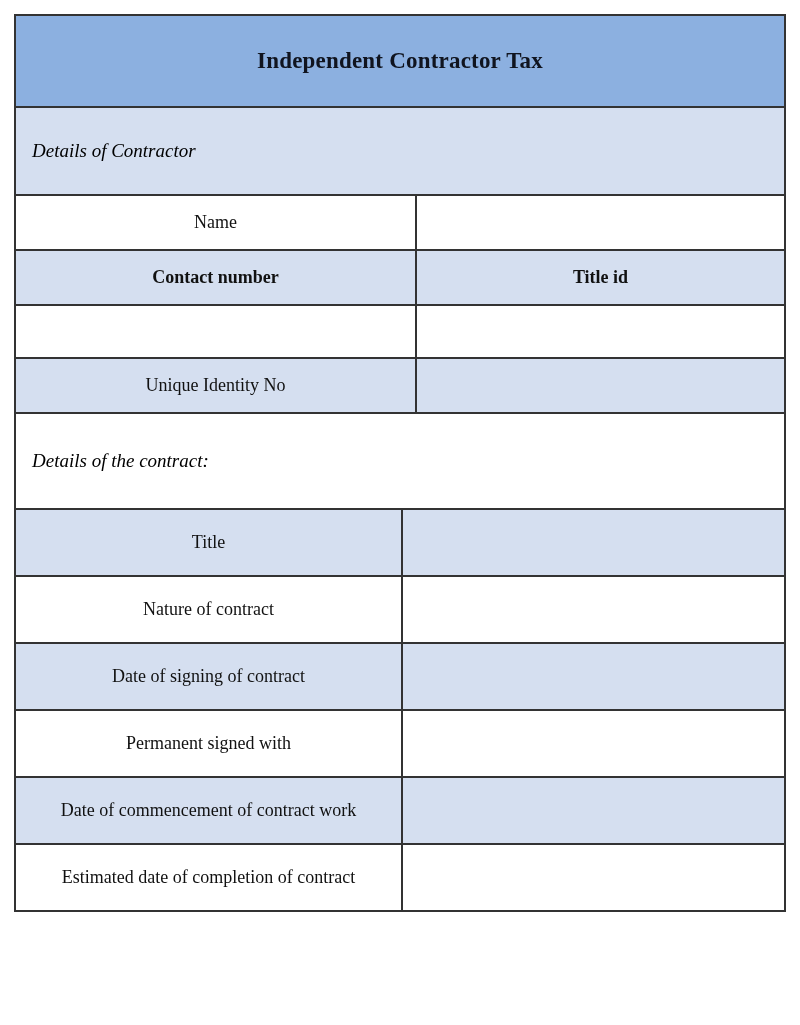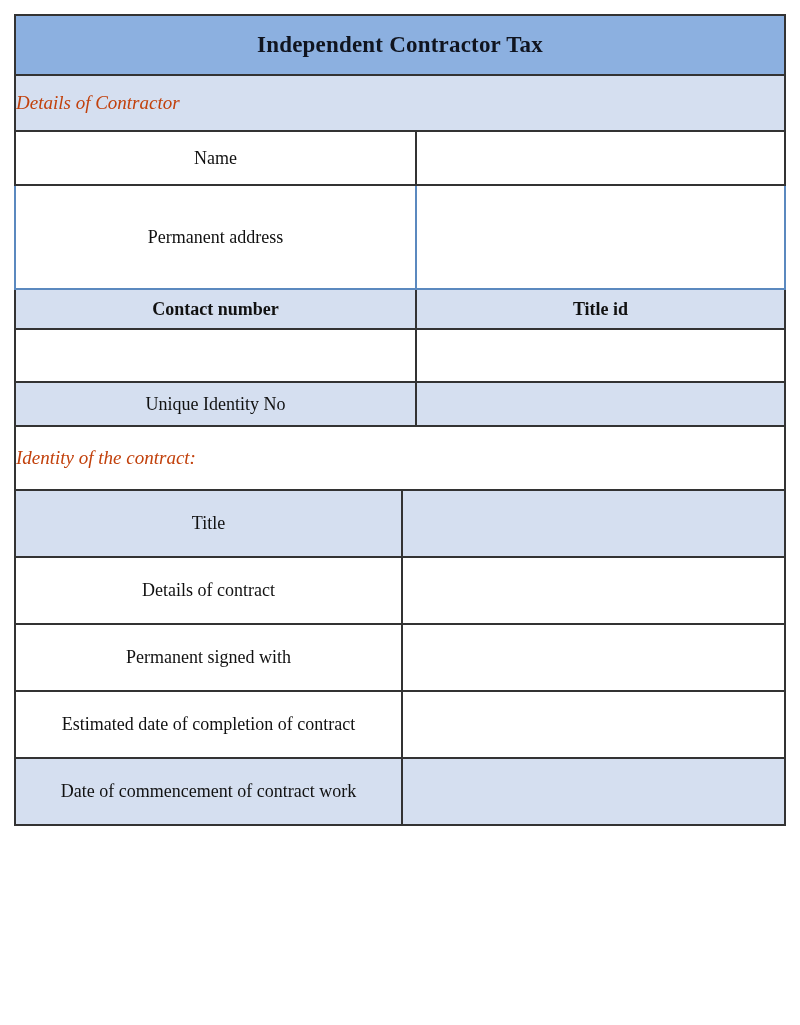--- a/index.html
+++ b/index.html
@@ -26,21 +26,21 @@
 
   .form {
     width: 772px;
     border: 2px solid #333333;
     border-collapse: collapse;
     table-layout: fixed;
     background: #ffffff;
   }
   .form td {
     border: 2px solid #333333;
-    padding: 0;
+    padding: 16px;
     vertical-align: middle;
     background: #ffffff;
   }
 
   
   .fill-blue   { background: #d5dff0 !important; }
   .fill-white  { background: #ffffff !important; }
   .fill-header { background: #8cb0e0 !important; }
 
   
@@ -58,21 +58,21 @@
 
   
   .section-cell {
     height: 54px;
     padding-left: 14px;
     text-align: left;
   }
   .section-text {
     font-size: 19px;
     font-style: italic;
-    color: #c2410c;
+    color: #000000;
   }
   .section-cell-contract {
     height: 62px;
     padding-left: 26px;
   }
 
   
   .label-cell {
     text-align: center;
   }
@@ -132,28 +132,20 @@
     <tr class="h-name">
       <td class="label-cell fill-white" colspan="3">
         <span class="label-text">Name</span>
       </td>
       <td class="value-cell fill-white" colspan="2">
         <span class="label-text"></span>
       </td>
     </tr>
 
 
-    <tr class="h-addr">
-      <td class="addr-cell addr-label fill-white" colspan="3">
-        <span class="label-text">Permanent address</span>
-      </td>
-      <td class="addr-cell fill-white" colspan="2">
-        <span class="label-text"></span>
-      </td>
-    </tr>
 
     <tr class="h-contact">
       <td class="label-cell fill-blue" colspan="3">
         <span class="label-text">Contact number</span>
       </td>
       <td class="label-cell fill-blue" colspan="2">
         <span class="label-text">Title id</span>
       </td>
     </tr>
 
@@ -170,66 +162,74 @@
       <td class="label-cell fill-blue" colspan="3">
         <span class="label-text">Unique Identity No</span>
       </td>
       <td class="value-cell fill-blue" colspan="2">
         <span class="label-text"></span>
       </td>
     </tr>
 
     <tr>
       <td class="section-cell section-cell-contract fill-white" colspan="5">
-        <span class="section-text">Identity of the contract:</span>
+        <span class="section-text">Details of the contract:</span>
       </td>
     </tr>
 
     <tr class="h-crow">
       <td class="label-cell fill-blue" colspan="2">
         <span class="label-text">Title</span>
       </td>
       <td class="value-cell fill-blue" colspan="3">
         <span class="label-text"></span>
       </td>
     </tr>
 
     <tr class="h-crow">
       <td class="label-cell fill-white" colspan="2">
-        <span class="label-text">Details of contract</span>
-      </td>
-      <td class="value-cell fill-white" colspan="3">
-        <span class="label-text"></span>
-      </td>
-    </tr>
-
+        <span class="label-text">Nature of contract</span>
+      </td>
+      <td class="value-cell fill-white" colspan="3">
+        <span class="label-text"></span>
+      </td>
+    </tr>
+
+    <tr class="h-crow">
+      <td class="label-cell fill-blue" colspan="2">
+        <span class="label-text">Date of signing of contract</span>
+      </td>
+      <td class="value-cell fill-blue" colspan="3">
+        <span class="label-text"></span>
+      </td>
+    </tr>
 
     <tr class="h-crow">
       <td class="label-cell fill-white" colspan="2">
         <span class="label-text">Permanent signed with</span>
       </td>
       <td class="value-cell fill-white" colspan="3">
         <span class="label-text"></span>
       </td>
     </tr>
 
     <tr class="h-crow">
+      <td class="label-cell fill-blue" colspan="2">
+        <span class="label-text">Date of commencement of contract work</span>
+      </td>
+      <td class="value-cell fill-blue" colspan="3">
+        <span class="label-text"></span>
+      </td>
+    </tr>
+
+    <tr class="h-crow">
       <td class="label-cell fill-white" colspan="2">
         <span class="label-text">Estimated date of completion of contract</span>
       </td>
       <td class="value-cell fill-white" colspan="3">
         <span class="label-text"></span>
       </td>
     </tr>
 
-    <tr class="h-crow">
-      <td class="label-cell fill-blue" colspan="2">
-        <span class="label-text">Date of commencement of contract work</span>
-      </td>
-      <td class="value-cell fill-blue" colspan="3">
-        <span class="label-text"></span>
-      </td>
-    </tr>
-
   </tbody>
     </table>
 
 </div>
 
 </body></html>

